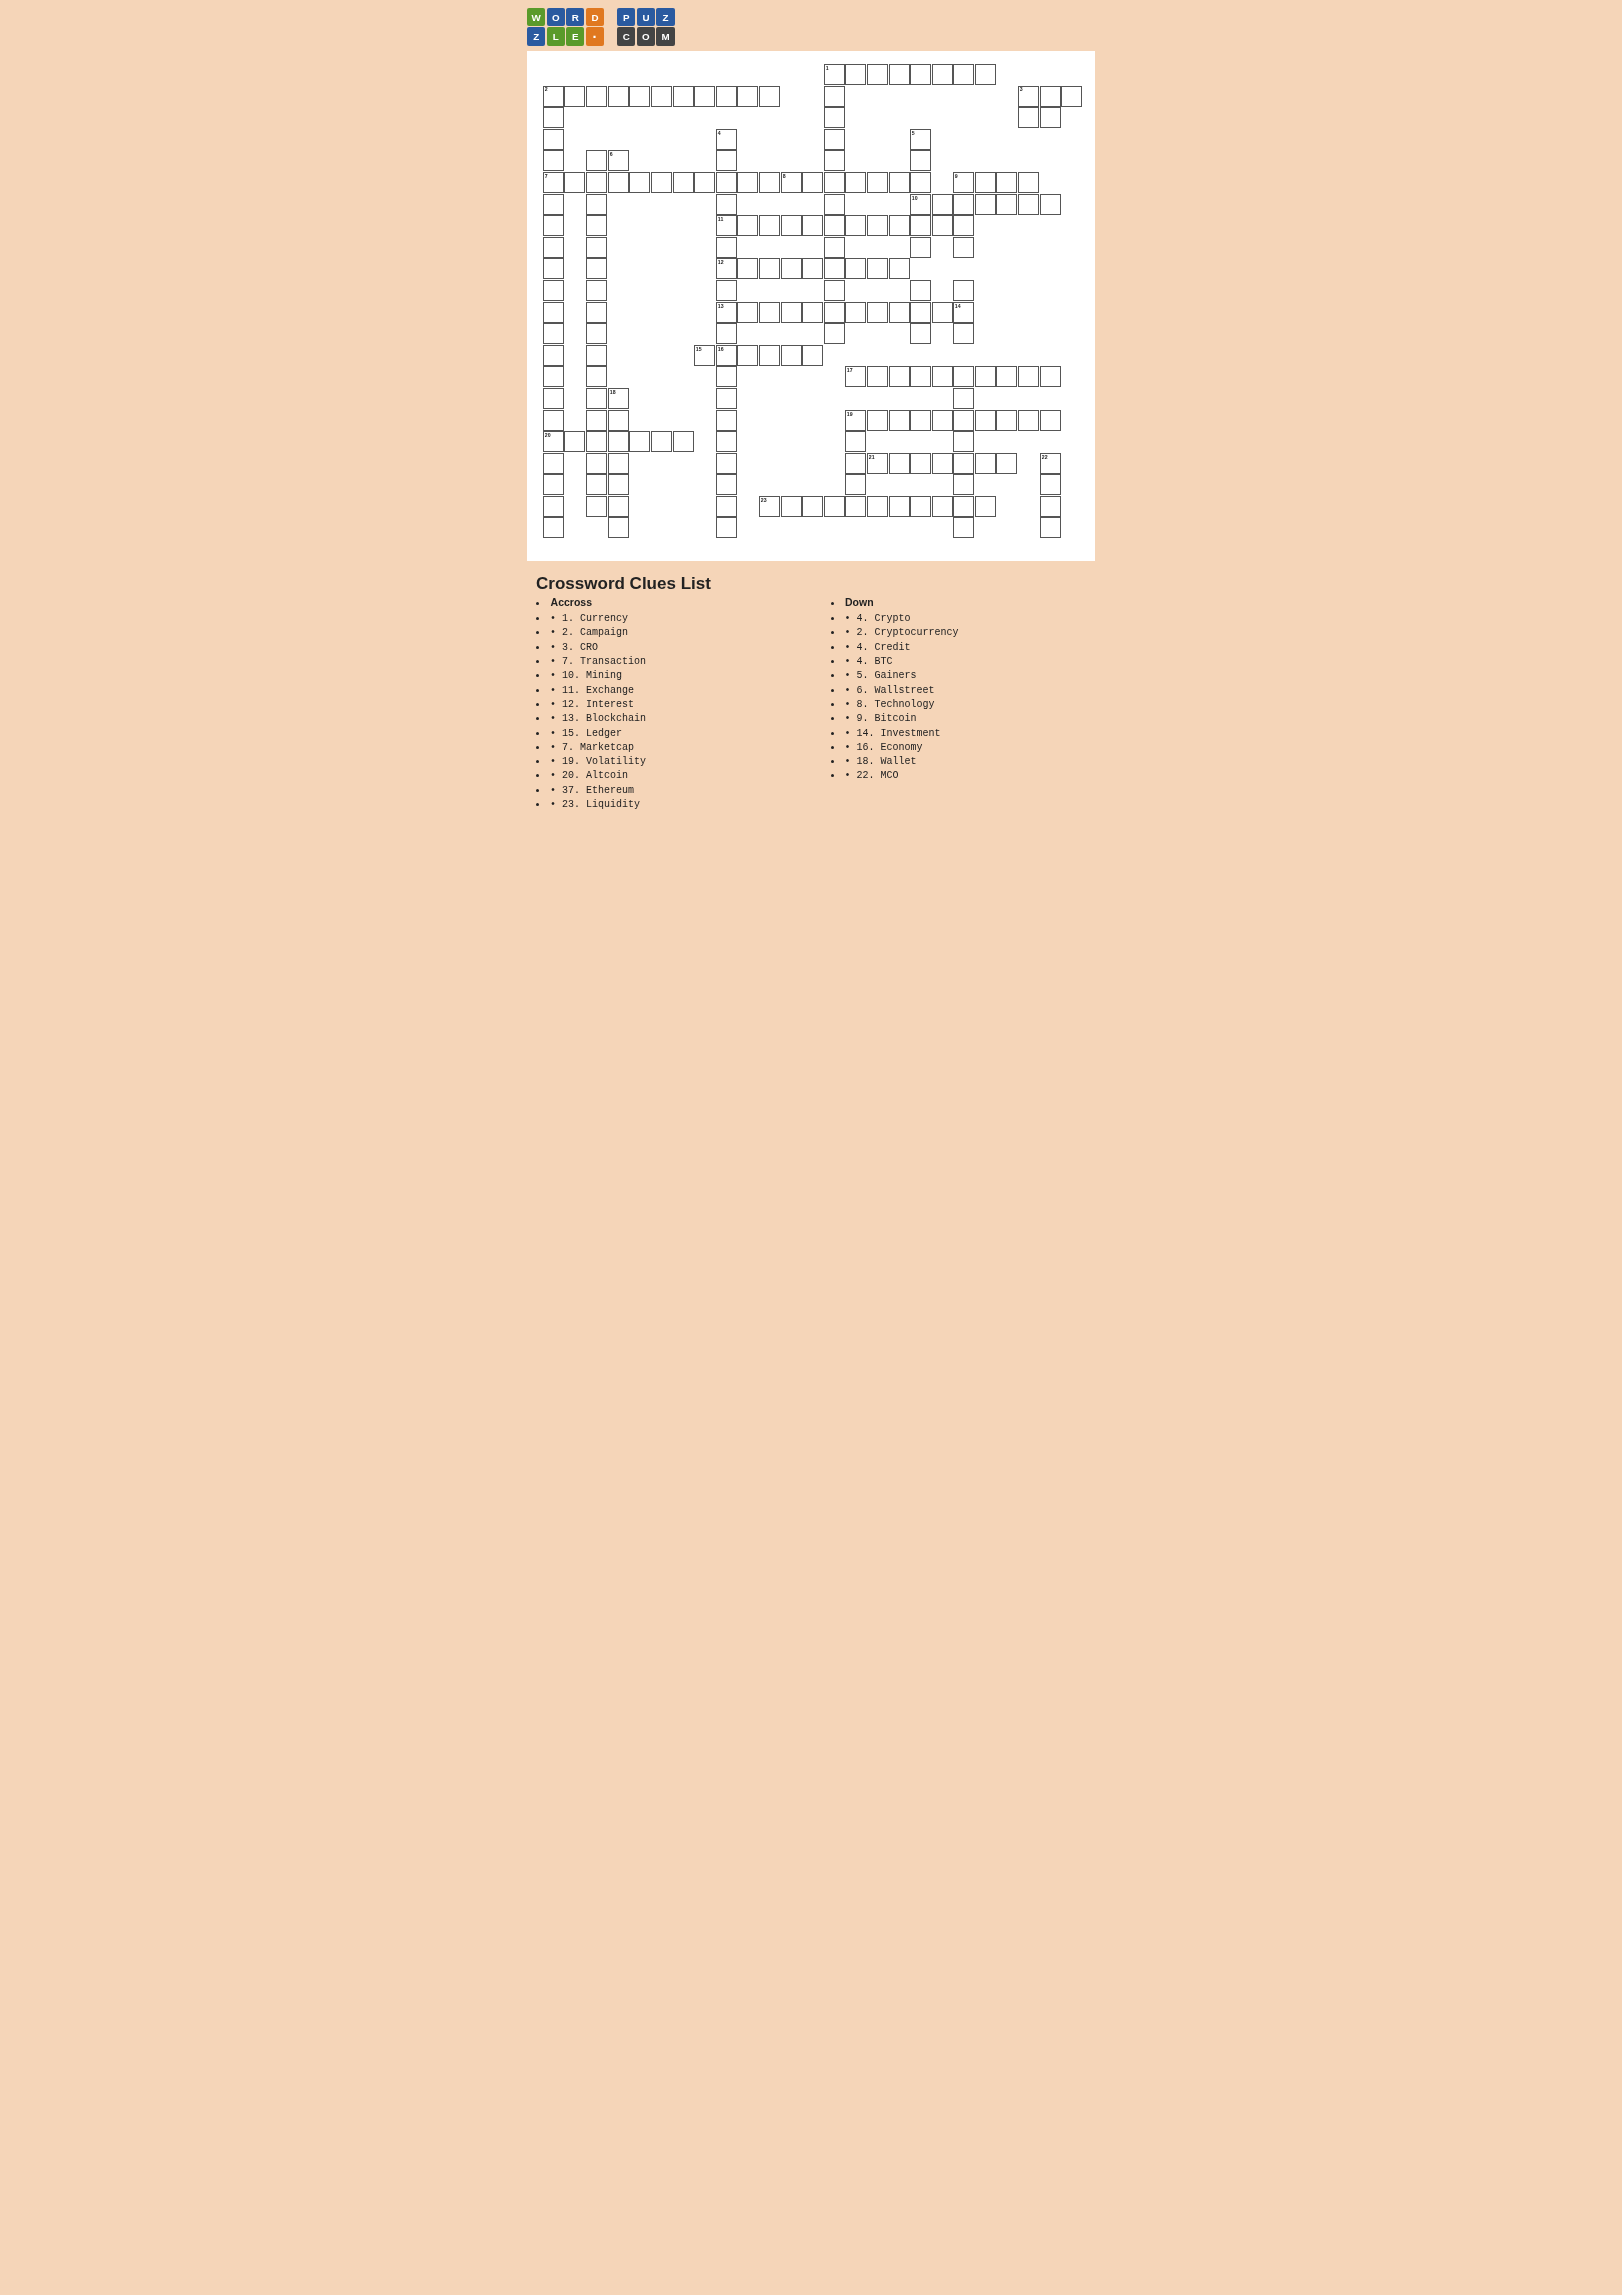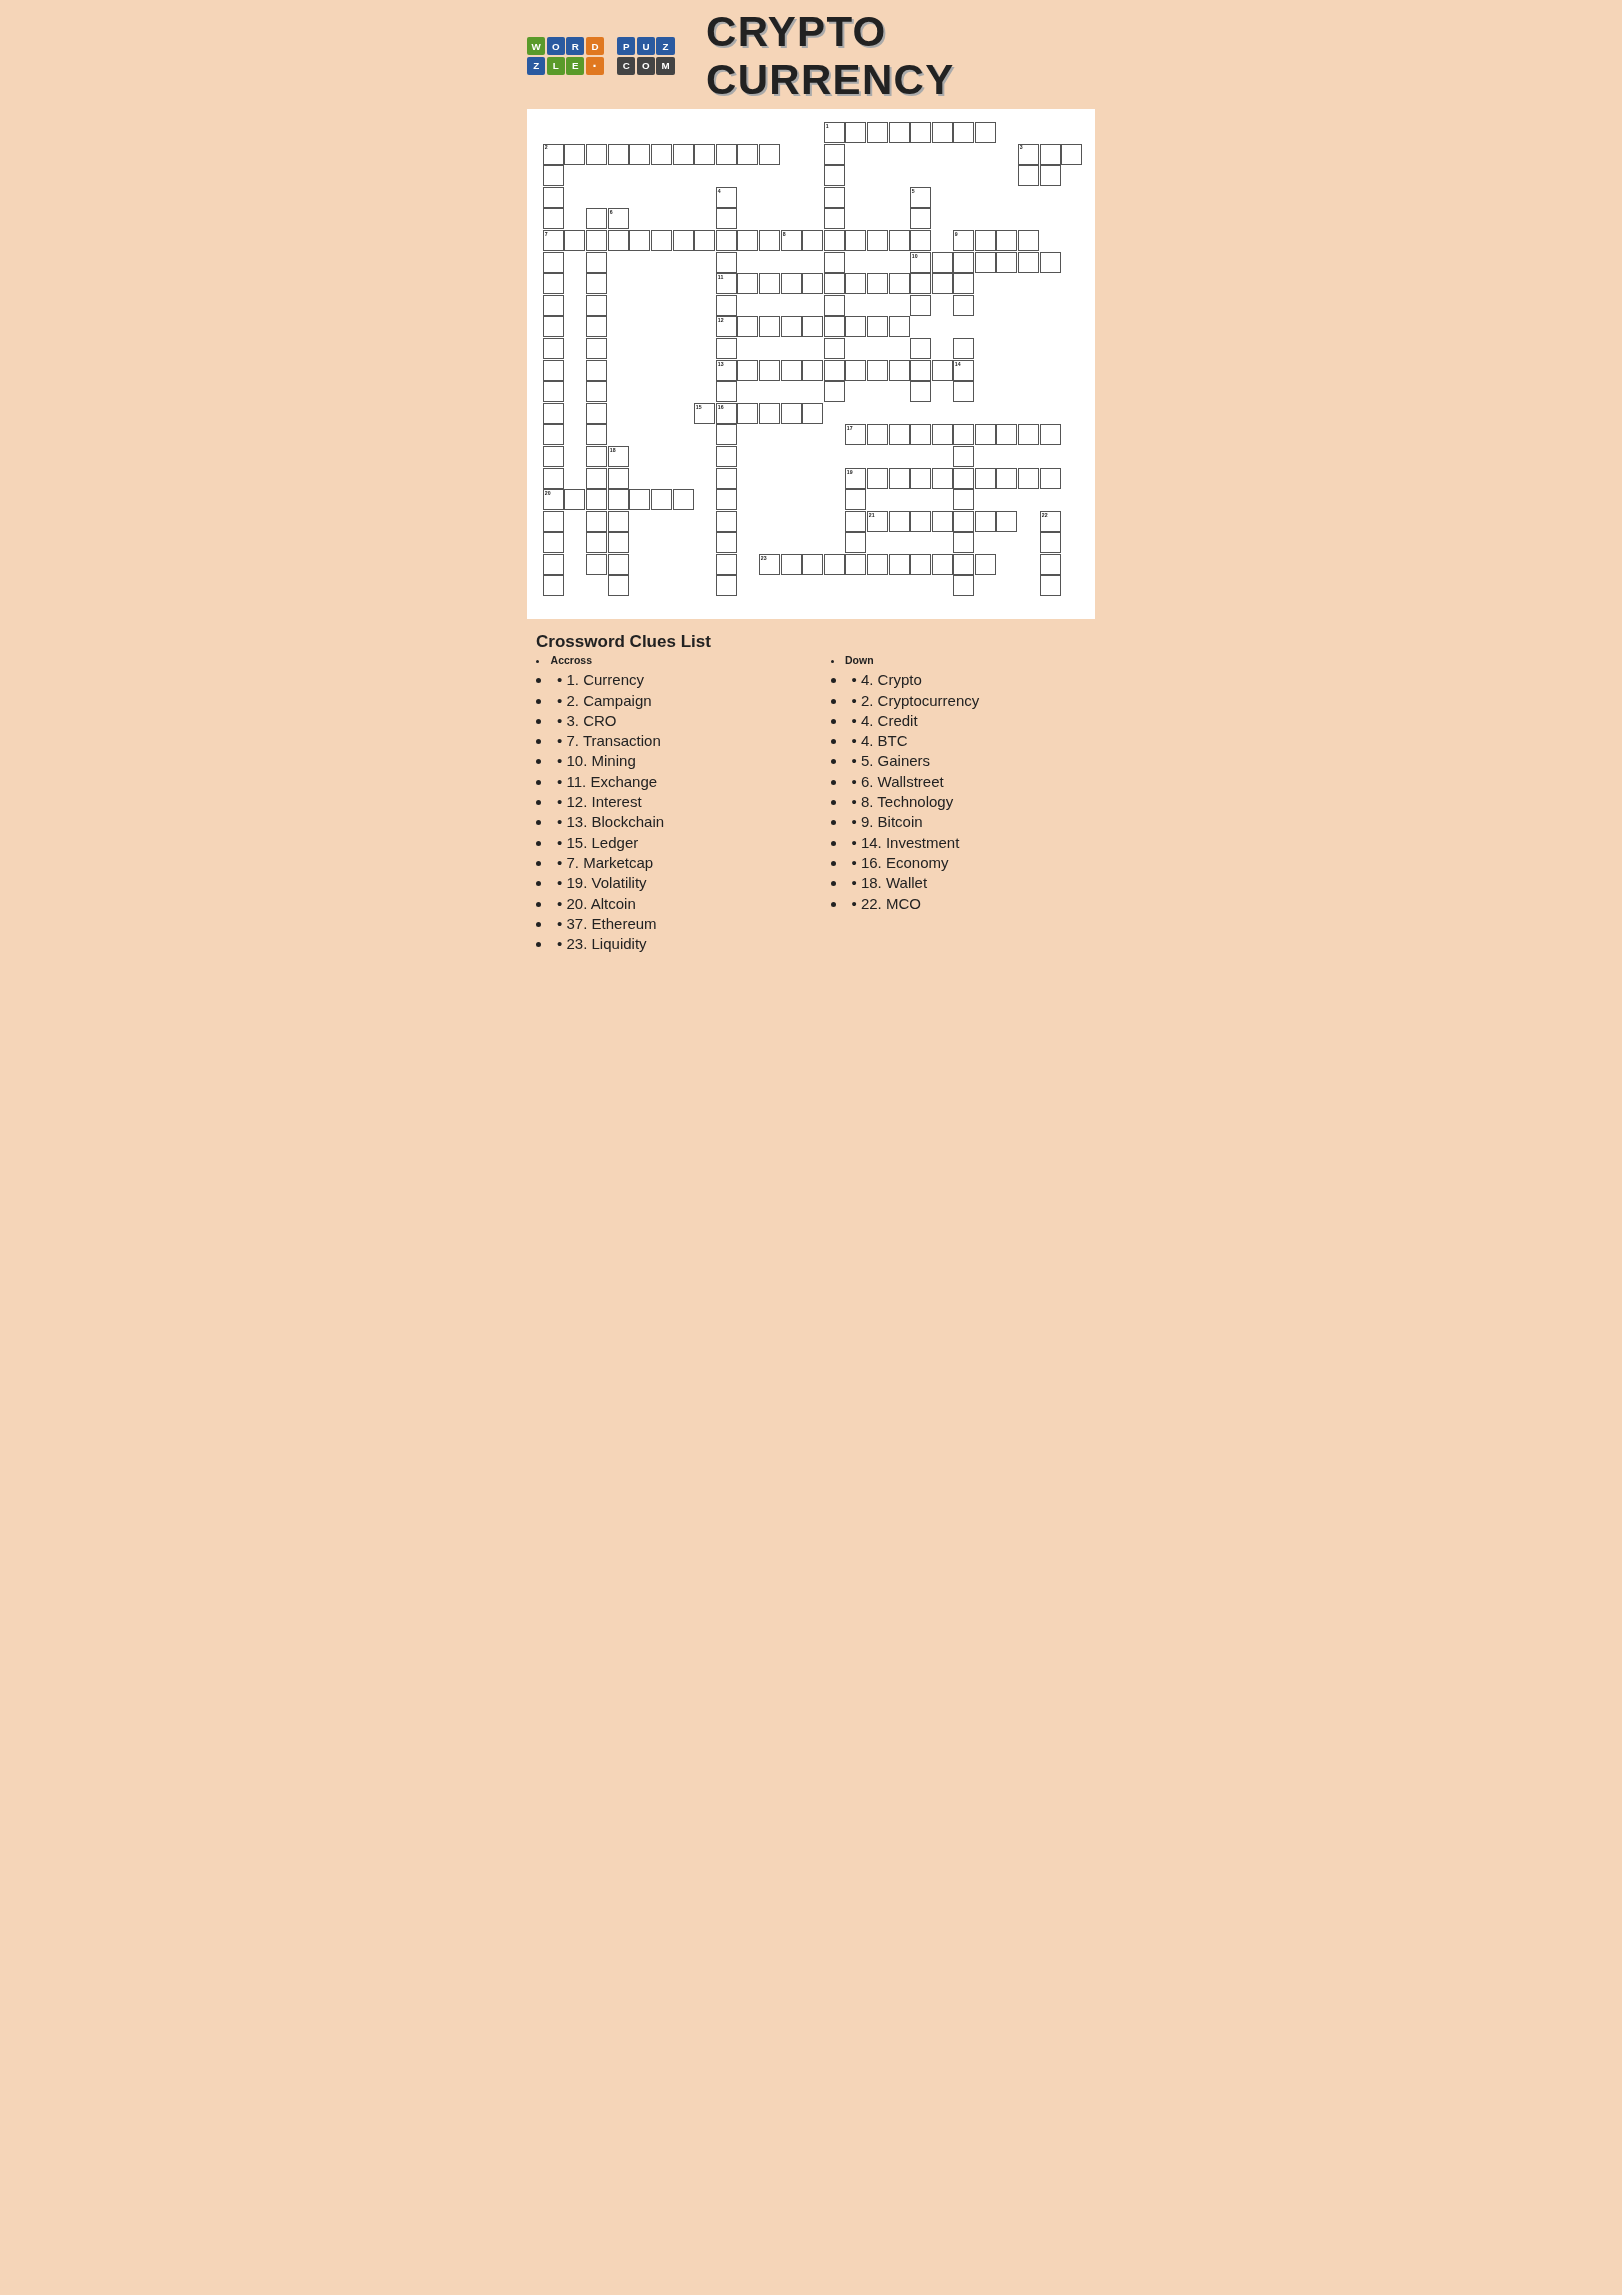--- a/index.html
+++ b/index.html
@@ -106,24 +106,25 @@
       flex: 1;
     }
     .clues-category {
       font-size: 10.5px;
       font-weight: bold;
       color: #222;
       margin-bottom: 5.2px;
       list-style: disc inside;
     }
     .clue-item {
-      font-size: 15px;
+      font-size: 10px;
       color: #222;
       margin-bottom: 3.3px;
       list-style: disc inside;
+      font-family: Liberation Mono, monospace;
     }
 
     .download-btn {
       background: #2ab5c5;
       color: white;
       font-size: 15.7px;
       font-weight: bold;
       border: none;
       padding: 11.8px 31px;
       cursor: pointer;
@@ -151,21 +152,20 @@
   <div class="logo-grid" style="margin-left:1.3px;">
     <div class="logo-cell blue">P</div>
     <div class="logo-cell blue">U</div>
     <div class="logo-cell blue">Z</div>
     <div class="logo-cell" style="background:transparent;"></div>
     <div class="logo-cell dark" style="background:#444;">C</div>
     <div class="logo-cell dark" style="background:#444;">O</div>
     <div class="logo-cell dark" style="background:#444;">M</div>
     <div class="logo-cell" style="background:transparent;"></div>
   </div>
-  <div class="title-text">CRYPTO CURRENCY</div>
 </div>
 
 <div class="crossword-container">
   <div class="crossword-grid">
 
     <div class="cell" style="left:281px;top:0px;">
         <span class="cell-num">1</span>
       </div>
     <div class="cell" style="left:302px;top:0px;"></div>
     <div class="cell" style="left:324px;top:0px;"></div>

